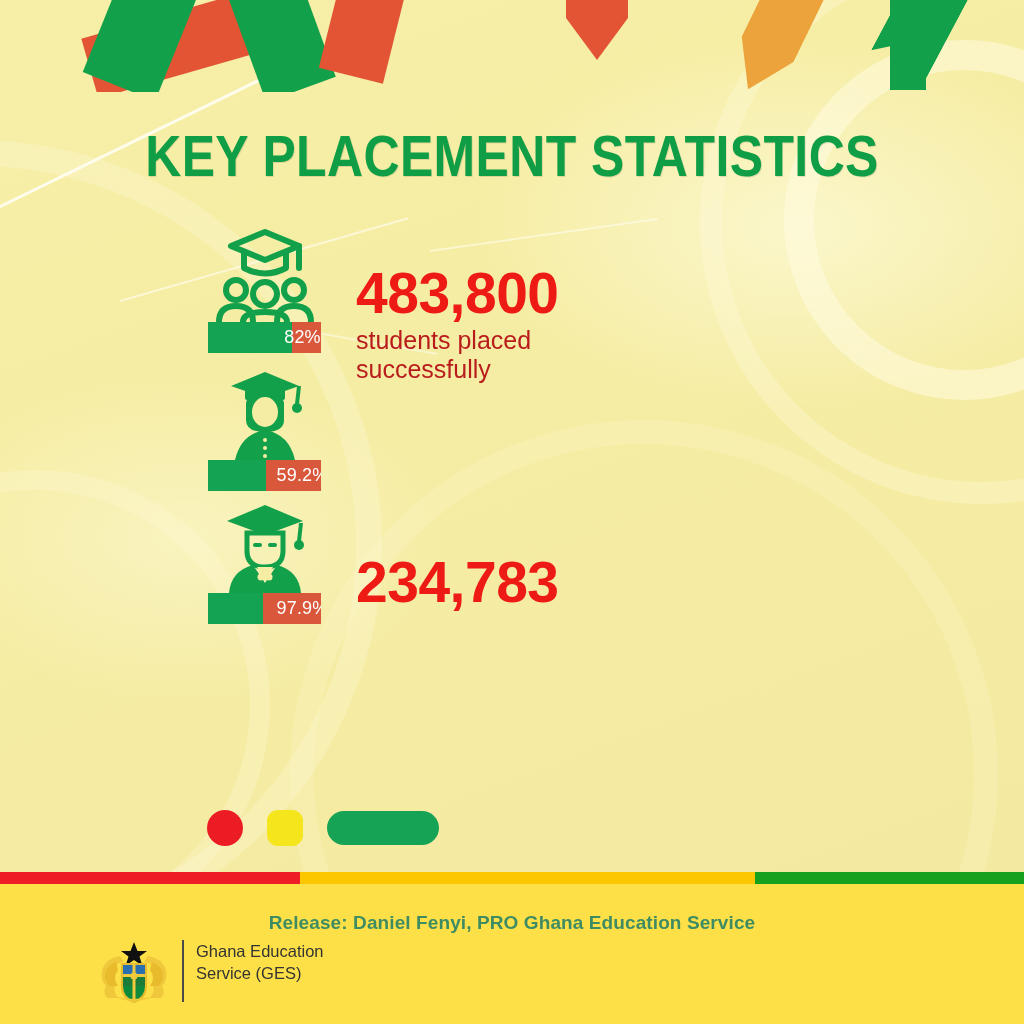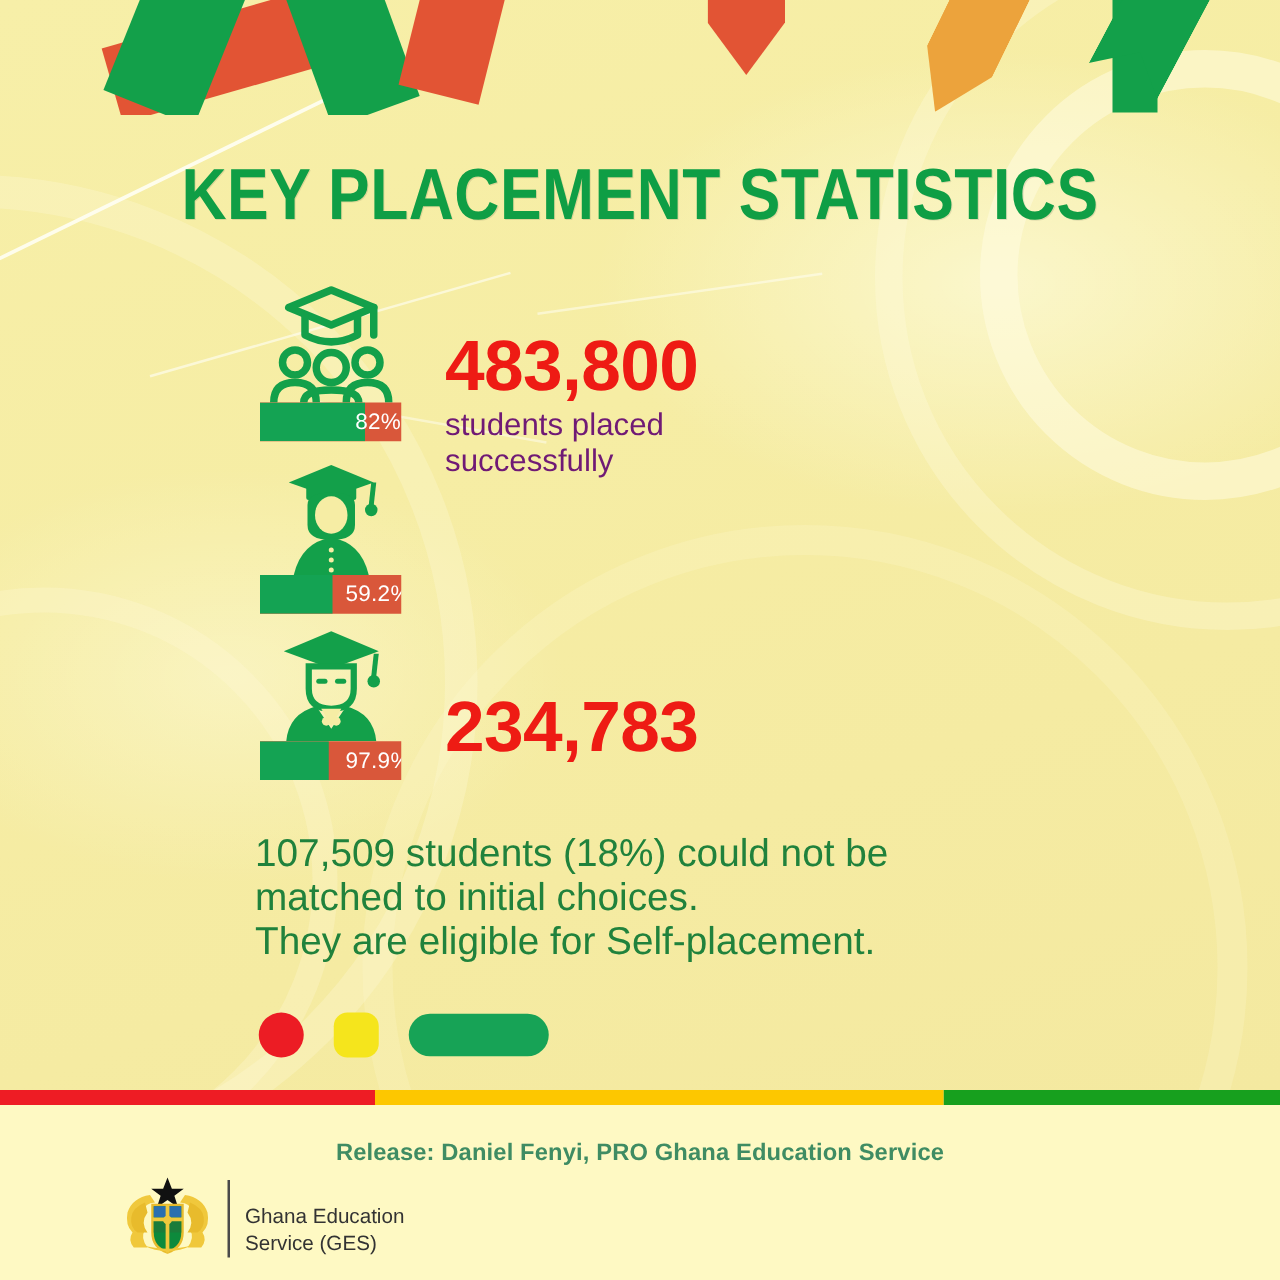--- a/index.html
+++ b/index.html
@@ -190,21 +190,21 @@
   }
   .stat-number {
     color: #ee1b14;
     font-size: 57px;
     font-weight: 700;
     line-height: 62px;
     letter-spacing: -0.5px;
     margin-top: 28px;
   }
   .stat-caption {
-    color: #701a75;
+    color: #b91c1c;
     font-size: 25px;
     font-weight: 400;
     line-height: 29px;
     margin-top: 2px;
   }
 
   
   .row-1 .stat-text { top: 12px; }
   .row-2 { height: 133px; }
   .row-2 .stat-text { top: 30px; }
@@ -259,39 +259,39 @@
   .tc-red    { width: 300px; background: #ee1c24; }
   .tc-yellow { width: 455px; background: #fdc700; }
   .tc-green  { flex: 1;      background: #17a01e; }
 
   
   .footer {
     position: absolute;
     left: 0; top: 884px;
     width: 1024px;
     height: 140px;
-    background: #fef9c3;
+    background: #fde047;
   }
   .release {
     position: absolute;
     left: 0; top: 28px;
     width: 1024px;
     text-align: center;
     color: #3f8c63;
     font-size: 19px;
     font-weight: 700;
     letter-spacing: 0.1px;
   }
 
   .brand {
     position: absolute;
     left: 98px;
     top: 56px;
     display: flex;
-    align-items: flex-end;
+    align-items: flex-start;
     gap: 12px;
   }
   .crest { width: 72px; height: 66px; flex: none; }
   .brand-divider {
     width: 2px;
     height: 62px;
     background: #4a4a4a;
   }
   .brand-name {
     color: #333333;
@@ -408,25 +408,20 @@
       <div class="stat-bar">
         <div class="stat-bar-fill" style="width:48.6%"></div>
         <div class="stat-bar-label">97.9%</div>
       </div>
       <div class="stat-text">
         <div class="stat-number">234,783</div>
       </div>
     </div>
   </div>
 
-  <div class="note">
-    <span class="line">107,509 students (18%) could not be</span>
-    <span class="line">matched to initial choices.</span>
-    <span class="line">They are eligible for Self-placement.</span>
-  </div>
 
   <div class="dots">
     <div class="dot-red"></div>
     <div class="dot-yellow"></div>
     <div class="dot-green"></div>
   </div>
 
   <div class="tricolor">
     <div class="tc-red"></div>
     <div class="tc-yellow"></div>

